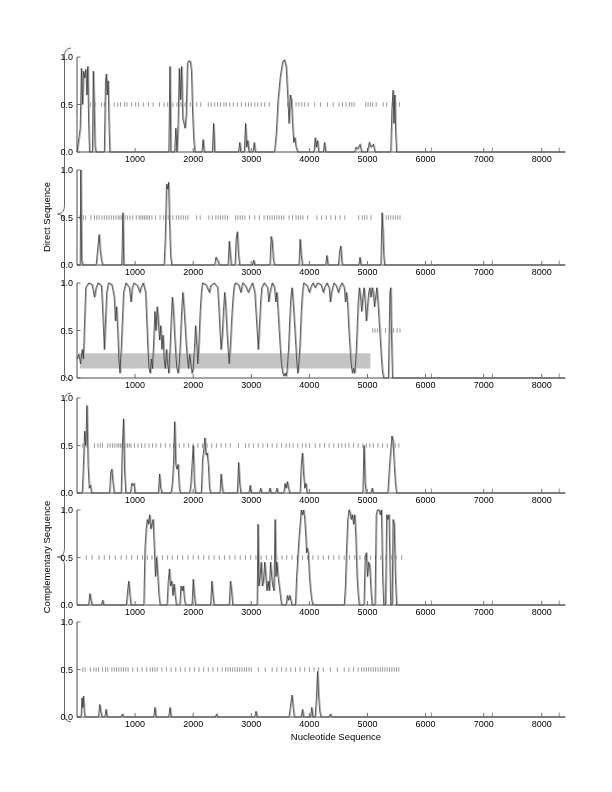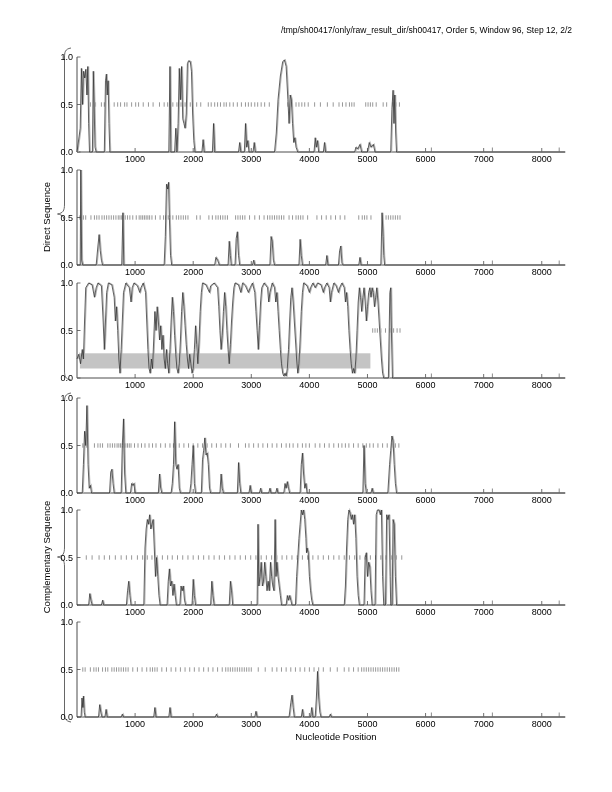--- a/index.html
+++ b/index.html
@@ -13,21 +13,20 @@
           font-size:9.5px;}
   svg.panel{position:absolute;left:0;width:612px;height:116px;}
   svg text{font-family:"Liberation Sans",sans-serif;font-size:9px;fill:#000;}
   .braces{position:absolute;left:0;top:0;width:612px;height:792px;pointer-events:none;}
 </style>
 </head>
 <body>
 
 <div class="page">
 
-  <div class="title">/tmp/sh00417/only/raw_result_dir/sh00417, Order 5, Window 96, Step 12, 2/2</div>
 
   <div class="vlabel" style="left:46px;top:217px;">Direct Sequence</div>
   <div class="vlabel" style="left:46px;top:557px;">Complementary Sequence</div>
 
   <svg class="braces" viewBox="0 0 612 792">
     <path d="M 71 48 C 65 49 64.5 52 64.5 58 L 64.5 204 C 64.5 211 63 213 57.5 214 C 63 215 64.5 217 64.5 224 L 64.5 370 C 64.5 376 65 379 71 380" fill="none" stroke="#555" stroke-width="0.9"></path>
     <path d="M 71 393 C 65 394 64.5 397 64.5 403 L 64.5 547 C 64.5 554 63 556 57.5 557 C 63 558 64.5 560 64.5 567 L 64.5 712 C 64.5 718 65 721 71 722" fill="none" stroke="#555" stroke-width="0.9"></path>
   </svg>
 
   <svg class="panel" style="top:51px" viewBox="0 0 612 116">
@@ -623,15 +622,15 @@
       <line x1="77" x2="80.5" y1="101" y2="101" stroke="#4d4d4d" stroke-width="0.8"></line>
       <text x="73" y="104.2" text-anchor="end">0.0</text>
       <line x1="77" x2="80.5" y1="53.5" y2="53.5" stroke="#4d4d4d" stroke-width="0.8"></line>
       <text x="73" y="56.7" text-anchor="end">0.5</text>
       <line x1="77" x2="80.5" y1="6" y2="6" stroke="#4d4d4d" stroke-width="0.8"></line>
       <text x="73" y="9.2" text-anchor="end">1.0</text>
       <polyline points="77.00,101.00 81.07,101.00 81.94,82.00 82.81,91.50 83.39,80.10 84.26,96.25 85.13,101.00 98.50,101.00 99.66,88.65 100.82,96.25 101.98,101.00 104.89,101.00 106.05,93.40 107.21,101.00 121.15,101.00 122.31,98.15 123.48,101.00 153.69,101.00 154.85,91.50 156.01,101.00 168.79,101.00 169.95,91.50 171.11,101.00 215.27,101.00 216.43,98.15 217.59,101.00 254.77,101.00 255.93,95.30 257.10,101.00 289.05,101.00 290.79,86.75 291.95,79.15 293.11,91.50 294.28,101.00 301.25,101.00 302.41,93.40 303.57,101.00 310.54,101.00 311.70,91.50 312.87,101.00 315.19,101.00 316.35,82.00 317.51,55.40 318.68,82.00 319.84,96.25 321.00,101.00 329.13,101.00 330.30,98.15 331.46,101.00 565.00,101.00" fill="none" stroke="#b5b5b5" stroke-width="1.2" transform="translate(0.9,0)"></polyline>
       <polyline points="77.00,101.00 81.07,101.00 81.94,82.00 82.81,91.50 83.39,80.10 84.26,96.25 85.13,101.00 98.50,101.00 99.66,88.65 100.82,96.25 101.98,101.00 104.89,101.00 106.05,93.40 107.21,101.00 121.15,101.00 122.31,98.15 123.48,101.00 153.69,101.00 154.85,91.50 156.01,101.00 168.79,101.00 169.95,91.50 171.11,101.00 215.27,101.00 216.43,98.15 217.59,101.00 254.77,101.00 255.93,95.30 257.10,101.00 289.05,101.00 290.79,86.75 291.95,79.15 293.11,91.50 294.28,101.00 301.25,101.00 302.41,93.40 303.57,101.00 310.54,101.00 311.70,91.50 312.87,101.00 315.19,101.00 316.35,82.00 317.51,55.40 318.68,82.00 319.84,96.25 321.00,101.00 329.13,101.00 330.30,98.15 331.46,101.00 565.00,101.00" fill="none" stroke="#2f2f2f" stroke-width="0.75"></polyline>
     </svg>
 
-  <div class="xlabel">Nucleotide Position</div>
+  <div class="xlabel">Nucleotide Sequence</div>
 
 </div>
 
 </body></html>

